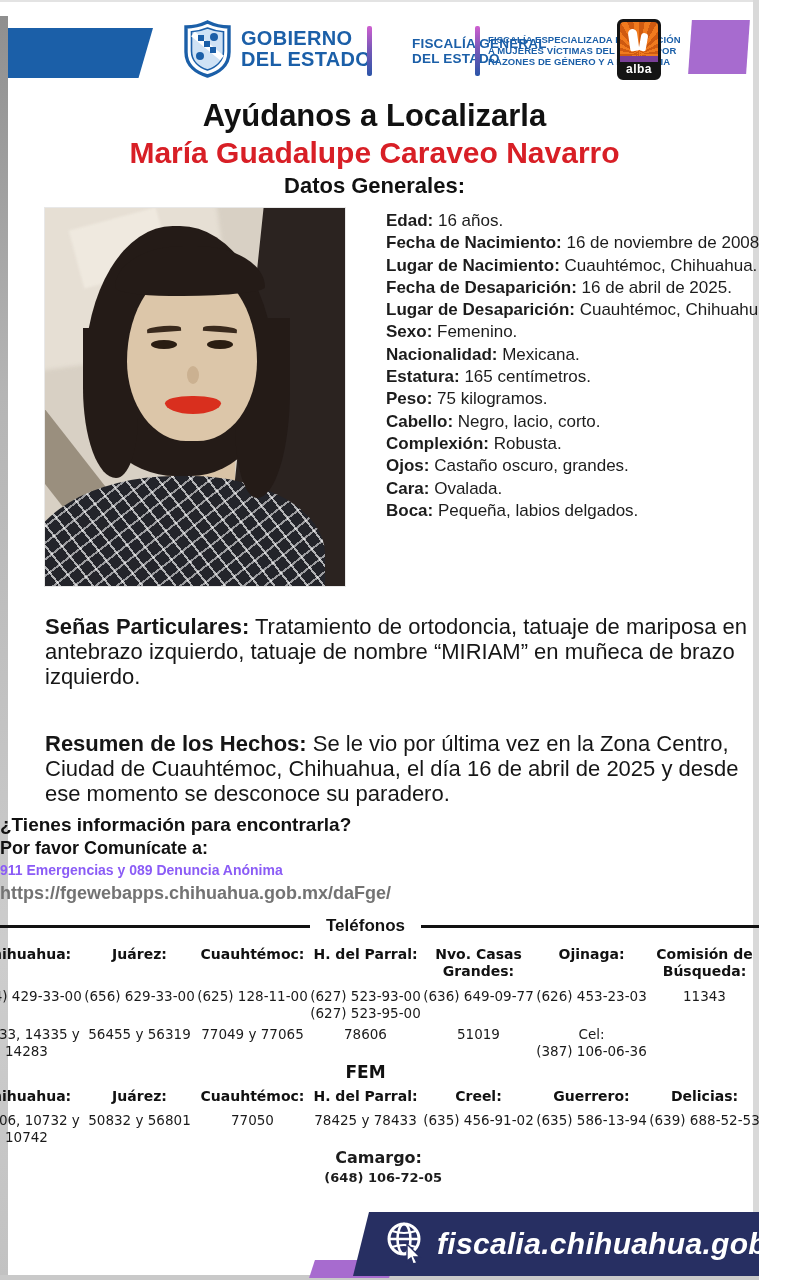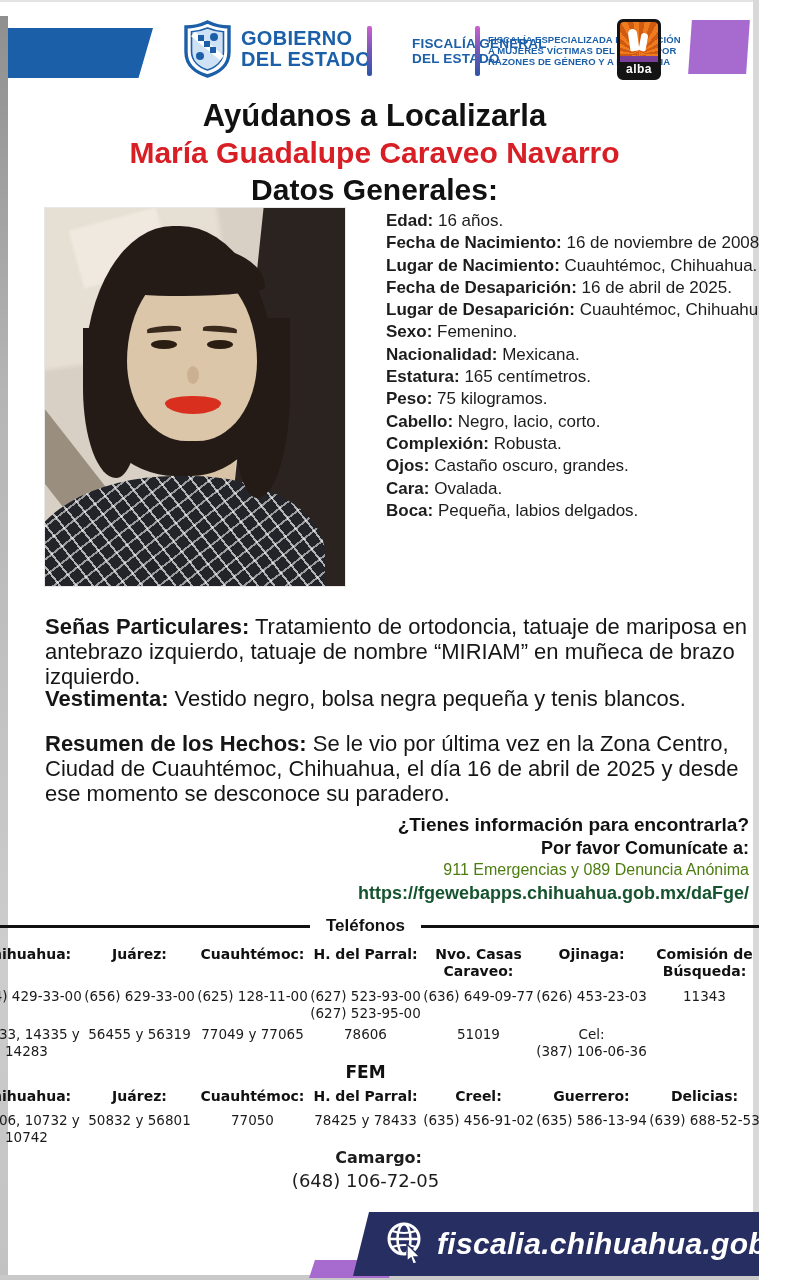--- a/index.html
+++ b/index.html
@@ -38,21 +38,21 @@
   .alba-band{position:absolute;left:1px;right:1px;top:35px;height:6px;background:#7a3f98;}
   .alba-word{position:absolute;left:0;right:0;bottom:2px;text-align:center;color:#fff;
              font-weight:bold;font-size:12px;letter-spacing:.5px;}
 
   
   .title-help{position:absolute;left:0;right:10px;top:98px;text-align:center;
               font-size:31px;font-weight:bold;color:#111;}
   .title-name{position:absolute;left:0;right:10px;top:136px;text-align:center;
               font-size:30px;font-weight:bold;color:#d81f26;}
   .title-datos{position:absolute;left:0;right:10px;top:173px;text-align:center;
-              font-size:30px;font-weight:bold;color:#111;}
+              font-size:22px;font-weight:bold;color:#111;}
 
   
   .photo{position:absolute;left:45px;top:208px;width:300px;height:378px;background:#d8d0c4;
          overflow:hidden;box-shadow:0 0 0 1px #e8e8e8;}
   .ph-bglight{position:absolute;left:-20px;top:-20px;width:200px;height:170px;background:#e6dfd4;
               filter:blur(2px);transform:rotate(-8deg);}
   .ph-window{position:absolute;left:30px;top:10px;width:90px;height:60px;background:#efe9df;
              transform:rotate(-15deg);filter:blur(1px);}
   .ph-other-hair{position:absolute;right:-30px;top:-30px;width:130px;height:420px;background:#2b2320;
              border-radius:0 0 0 60px;transform:rotate(6deg);}
@@ -91,42 +91,42 @@
   
   .datalist{position:absolute;left:386px;top:210px;width:392px;font-size:17px;line-height:22.3px;}
   .datalist b{font-weight:bold;}
 
   
   .para{position:absolute;left:45px;width:716px;font-size:22px;line-height:25px;color:#161616;}
   .para b{font-weight:bold;}
   .p-senas{top:614px;} .p-vest{top:686px;} .p-resumen{top:731px;}
 
   
-  .contact{position:absolute;left:0;right:10px;top:814px;text-align:right;line-height:22.5px;}
+  .contact{position:absolute;left:0;right:10px;top:814px;text-align:left;line-height:22.5px;}
   .c-q{font-size:19px;font-weight:bold;color:#111;}
   .c-i{font-size:18px;font-weight:bold;color:#111;}
-  .c-e{font-size:16px;font-weight:normal;color:#4d7c0f;}
-  .c-u{font-size:18px;font-weight:bold;color:#14532d;text-decoration:none;}
+  .c-e{font-size:14px;font-weight:bold;color:#8b5cf6;}
+  .c-u{font-size:18px;font-weight:bold;color:#737373;text-decoration:none;}
 
   
   .tel-head{position:absolute;left:-30px;top:916px;width:791px;display:flex;align-items:center;}
   .tel-head .line{flex:1;height:3px;background:#111;}
   .tel-head .t{margin:0 16px;font-size:17px;font-weight:bold;color:#111;}
   .grid{position:absolute;left:-30px;width:791px;display:grid;grid-template-columns:repeat(7,113px);
         font-family:"DejaVu Sans","Liberation Sans",sans-serif;text-align:center;}
   .grid .hc{font-size:14px;font-weight:bold;color:#111;line-height:17px;white-space:pre-line;}
   .grid .vc{font-size:13.5px;color:#1a1a1a;line-height:17px;white-space:pre-line;}
   .g-tel-h{top:946px;} .g-tel-r1{top:988px;} .g-tel-r2{top:1026px;}
   .fem-title{position:absolute;left:-30px;top:1062px;width:791px;text-align:center;
         font-size:17px;font-weight:bold;color:#111;font-family:"DejaVu Sans","Liberation Sans",sans-serif;}
   .g-fem-h{top:1088px;} .g-fem-r{top:1112px;}
   .camargo-l{position:absolute;left:309px;top:1148px;width:113px;text-align:right;
         font-size:16px;font-weight:bold;font-family:"DejaVu Sans","Liberation Sans",sans-serif;}
-  .camargo-v{position:absolute;left:289px;top:1170px;width:153px;text-align:center;
-        font-size:18px;font-family:"DejaVu Sans","Liberation Sans",sans-serif;}
+  .camargo-v{position:absolute;left:289px;top:1170px;width:153px;text-align:right;
+        font-size:13px;font-family:"DejaVu Sans","Liberation Sans",sans-serif;font-weight:bold;}
 
   
   .footer-purple{position:absolute;left:312px;top:1260px;width:80px;height:18px;background:#a76bcf;
         transform:skewX(-18deg);}
   .footer-band{position:absolute;left:345px;top:1212px;width:450px;height:64px;background:#272f62;
         clip-path:polygon(24px 0,100% 0,100% 100%,8px 100%);display:flex;align-items:center;}
   .footer-band .globe{margin-left:40px;flex:0 0 auto;}
   .footer-url{margin-left:12px;color:#ffffff;font-size:30px;font-weight:bold;font-style:italic;
         letter-spacing:.3px;}
 </style>
@@ -222,23 +222,20 @@
     <div><b>Cabello:</b><span> Negro, lacio, corto.</span></div>
     <div><b>Complexión:</b><span> Robusta.</span></div>
     <div><b>Ojos:</b><span> Castaño oscuro, grandes.</span></div>
     <div><b>Cara:</b><span> Ovalada.</span></div>
     <div><b>Boca:</b><span> Pequeña, labios delgados.</span></div>
   </div>
 
   <div class="para p-senas">
     <b>Señas Particulares:</b><span> Tratamiento de ortodoncia, tatuaje de mariposa en antebrazo izquierdo, tatuaje de nombre “MIRIAM” en muñeca de brazo izquierdo.</span>
   </div>
-  <div class="para p-vest">
-    <b>Vestimenta:</b><span> Vestido negro, bolsa negra pequeña y tenis blancos.</span>
-  </div>
   <div class="para p-resumen">
     <b>Resumen de los Hechos:</b><span> Se le vio por última vez en la Zona Centro, Ciudad de Cuauhtémoc, Chihuahua, el día 16 de abril de 2025 y desde ese momento se desconoce su paradero.</span>
   </div>
 
   <div class="contact">
     <div class="c-q">¿Tienes información para encontrarla?</div>
     <div class="c-i">Por favor Comunícate a:</div>
     <div class="c-e">911 Emergencias y 089 Denuncia Anónima</div>
     <div><a class="c-u" href="#">https://fgewebapps.chihuahua.gob.mx/daFge/</a></div>
   </div>
@@ -248,21 +245,21 @@
     <div class="t">Teléfonos</div>
     <div class="line"></div>
   </div>
 
   <div class="grid g-tel-h">
     <div class="hc">Chihuahua:</div>
     <div class="hc">Juárez:</div>
     <div class="hc">Cuauhtémoc:</div>
     <div class="hc">H. del Parral:</div>
     <div class="hc">Nvo. Casas
-Caraveo:</div>
+Grandes:</div>
     <div class="hc">Ojinaga:</div>
     <div class="hc">Comisión de
 Búsqueda:</div>
   </div>
   <div class="grid g-tel-r1">
     <div class="vc">(614) 429-33-00</div>
     <div class="vc">(656) 629-33-00</div>
     <div class="vc">(625) 128-11-00</div>
     <div class="vc">(627) 523-93-00
 (627) 523-95-00</div>

